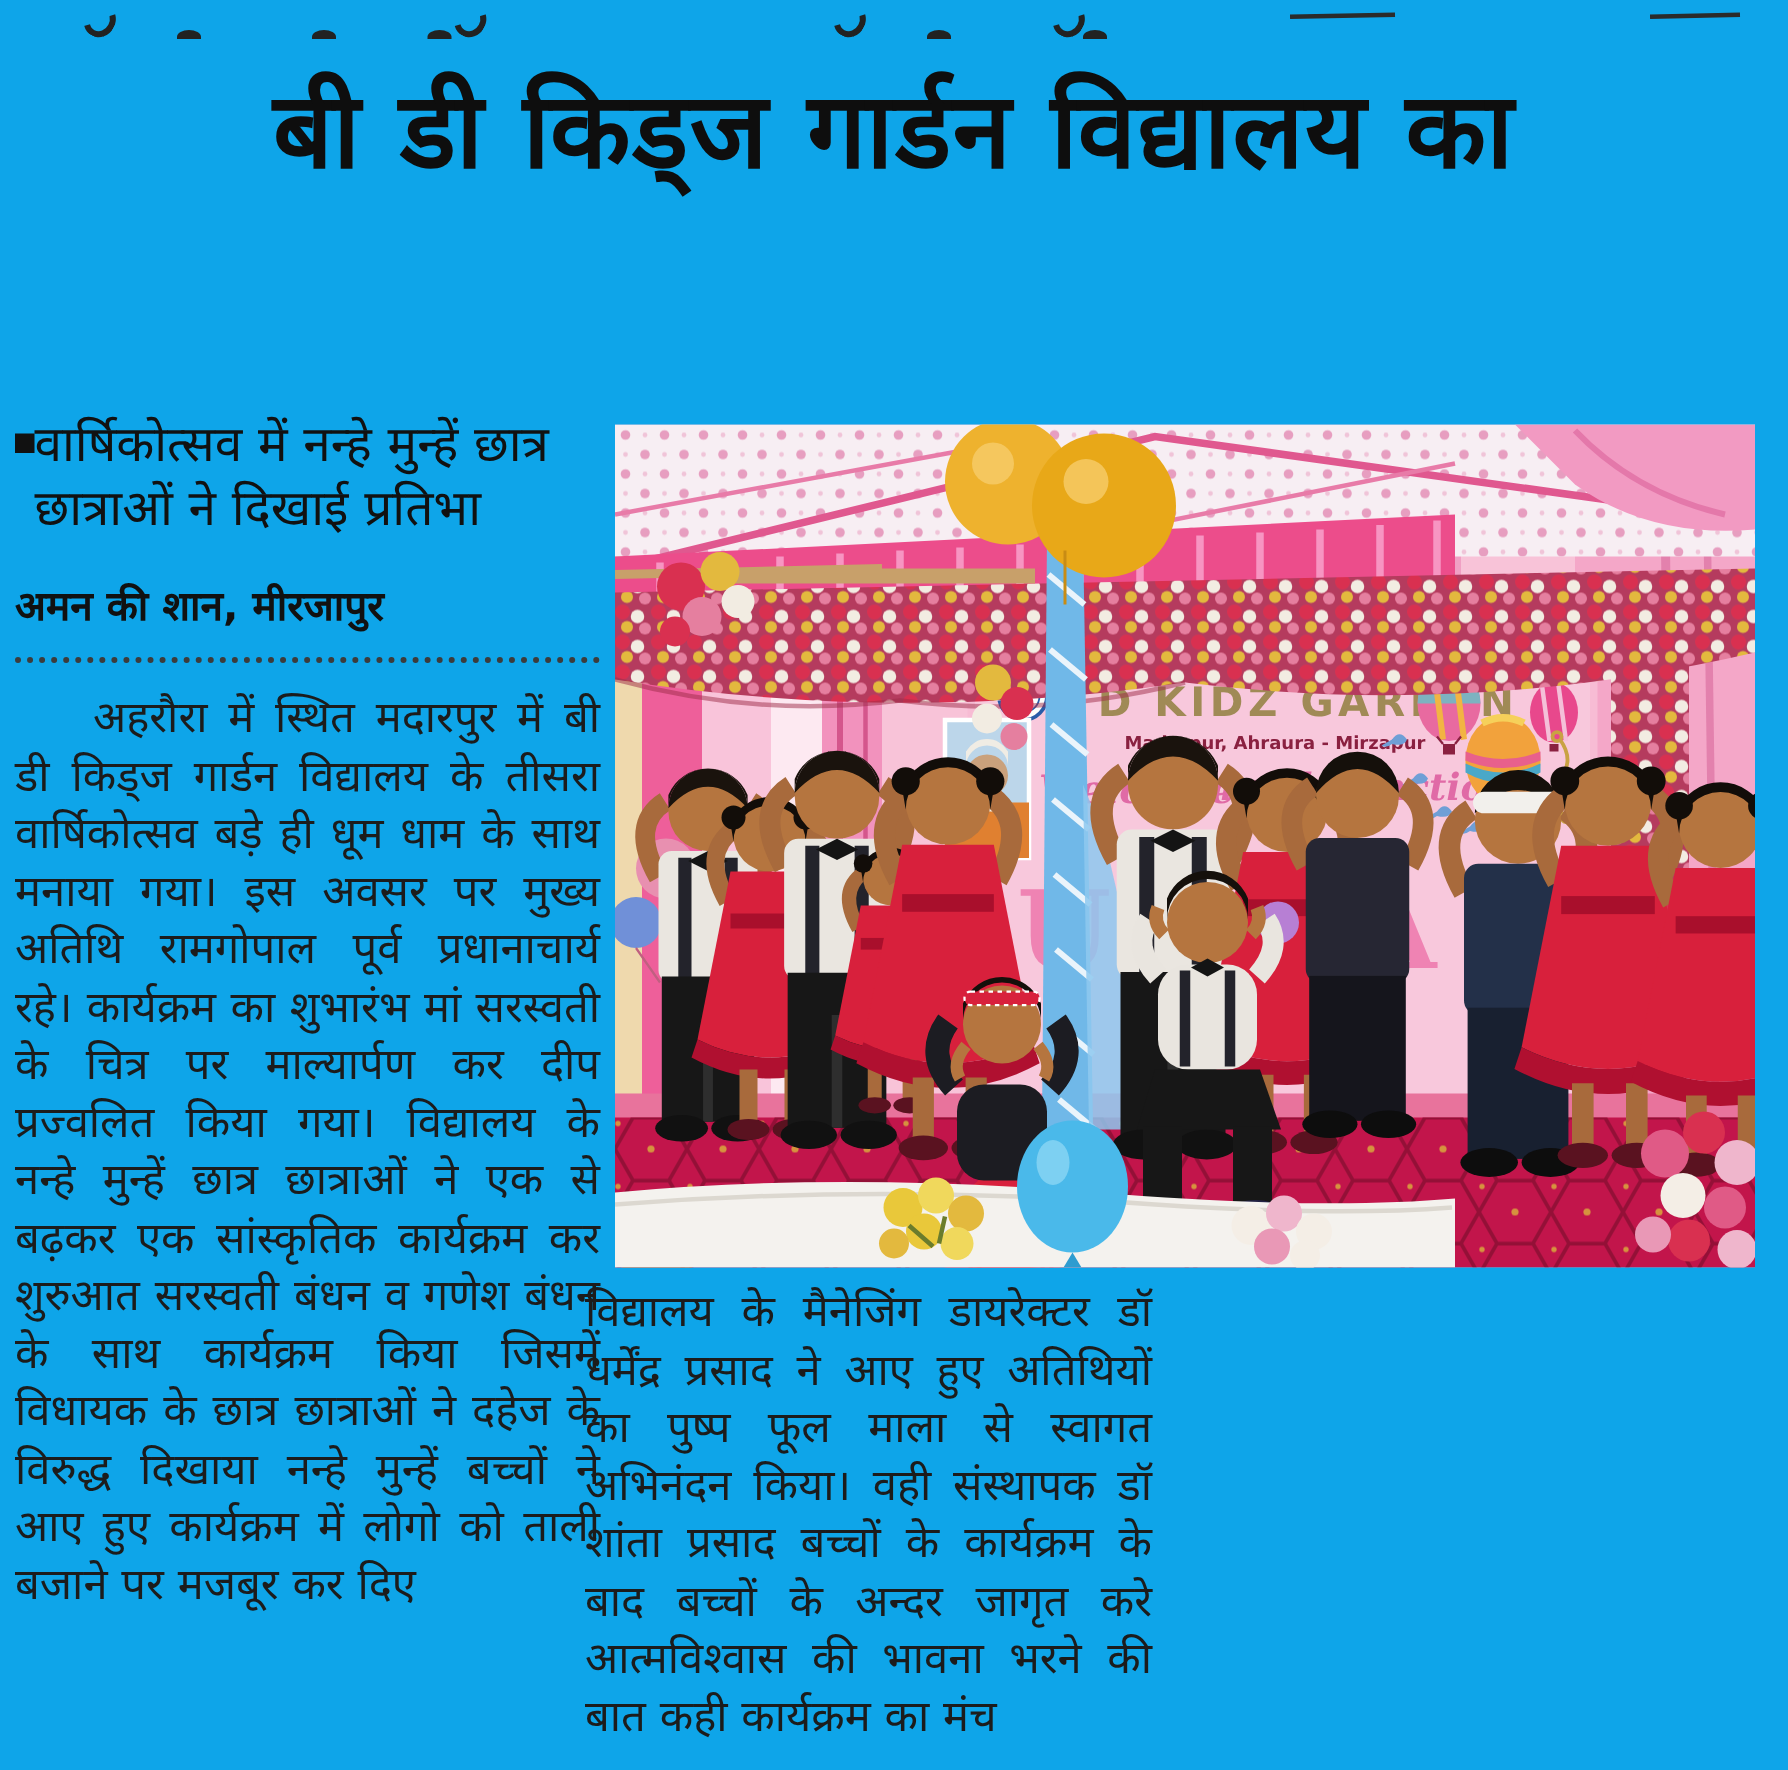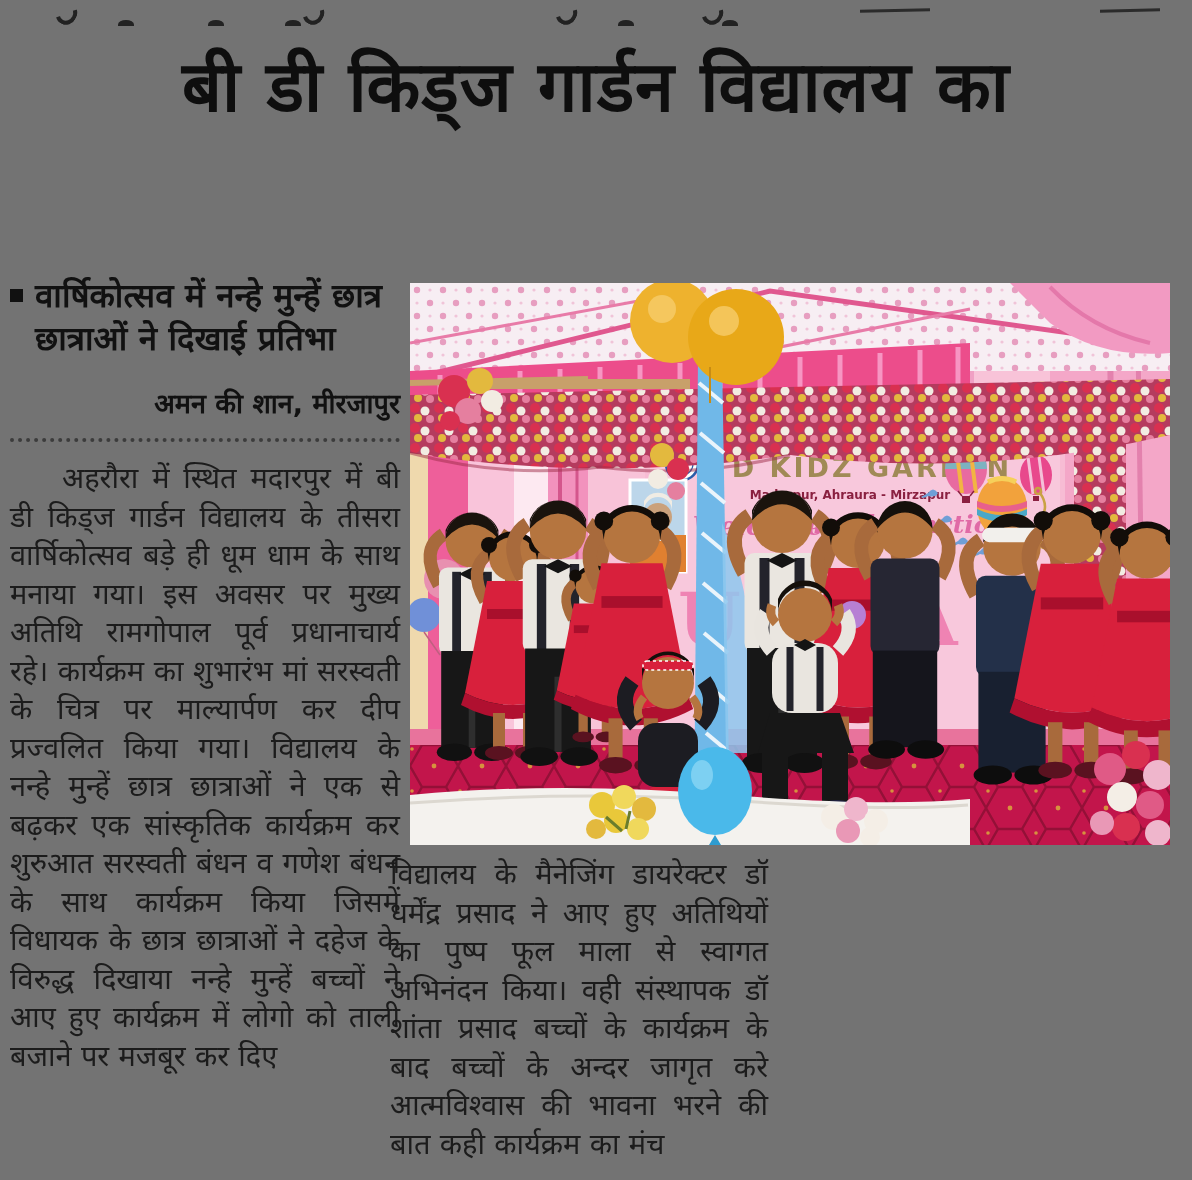--- a/index.html
+++ b/index.html
@@ -1,33 +1,33 @@
 <!DOCTYPE html>
 <html><head>
 <meta charset="utf-8">
 <style>
   html,body{margin:0;padding:0;background:#ffffff;}
   .page{
-    position:relative;width:1192px;height:1180px;background:#737373;
+    position:relative;width:1192px;height:1180px;background:#0ea5e9;
     font-family:"DejaVu Sans",sans-serif;color:#161616;overflow:hidden;
   }
   
   .top-remnants{position:absolute;left:0;top:0;width:1192px;height:26px;overflow:hidden;}
   .rem-hook{position:absolute;top:2px;width:13px;height:15px;border:4px solid #222;
     border-radius:50%;border-top-color:transparent;border-left-color:transparent;transform:rotate(28deg);}
   .rem-line{position:absolute;top:9px;height:3px;background:#2b2b2b;transform:rotate(-1.2deg);}
   .rem-dot{position:absolute;width:16px;height:9px;border-radius:50% 50% 0 0;background:#222;top:20px;}
 
   .headline{position:absolute;left:44px;top:34px;width:1104px;text-align:center;
     font-weight:700;color:#0e0e0e;font-size:70px;line-height:107px;letter-spacing:1px;}
 
   .left-col{position:absolute;left:10px;top:274px;width:390px;}
-  .subhead{display:flex;gap:12px;font-weight:700;font-size:33px;line-height:43px;color:#111;}
+  .subhead{display:flex;font-weight:400;font-size:33px;line-height:43px;color:#111;}
   .subhead .bullet{flex:0 0 auto;width:13px;height:13px;background:#111;margin-top:15px;}
-  .byline{margin-top:24px;text-align:right;font-weight:700;font-size:27px;color:#111;}
+  .byline{margin-top:24px;text-align:left;font-weight:700;font-size:27px;color:#111;}
   .rule-dotted{margin-top:17px;border-top:4px dotted #3c3c3c;height:0;}
   .body-text{font-size:29px;line-height:38.5px;text-align:justify;color:#1c1c1c;}
   .body-left{margin-top:17px;text-indent:52px;}
 
   .photo-wrap{position:absolute;left:410px;top:283px;width:760px;height:562px;}
   .mid-col{position:absolute;left:390px;top:855px;width:378px;}
   .right-col{position:absolute;left:800px;top:855px;width:384px;}
 </style>
 </head>
 <body>

